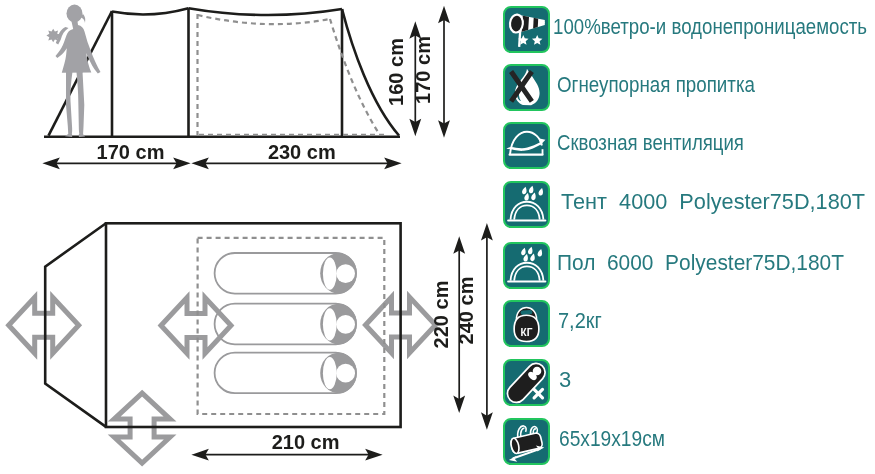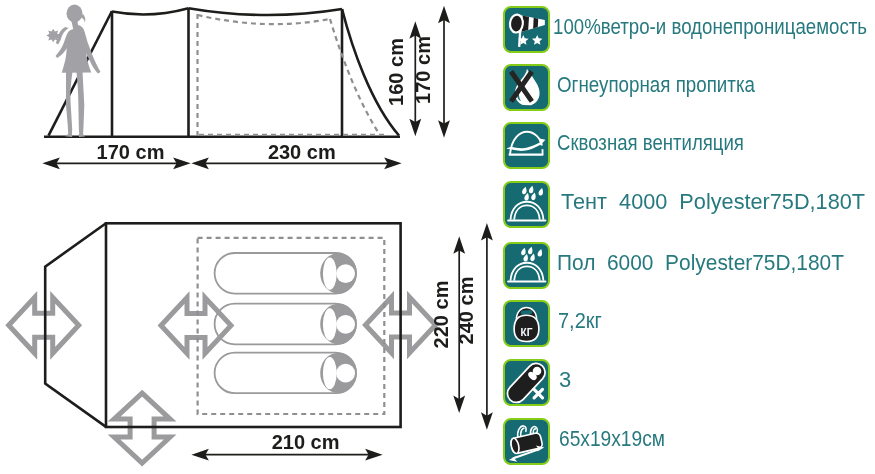--- a/index.html
+++ b/index.html
@@ -1,19 +1,19 @@
 <!DOCTYPE html>
 <html><head>
 <meta charset="utf-8">
 <style>
   html,body{margin:0;padding:0;}
   body{width:875px;height:474px;background:#fff;font-family:"Liberation Sans",sans-serif;overflow:hidden;position:relative;}
   #diag{position:absolute;left:0;top:0;}
   .row{position:absolute;left:503px;}
-  .ic{position:absolute;left:0;top:0;width:43px;height:43px;background:#156b71;border:2px solid #84cc16;border-radius:8px;}
+  .ic{position:absolute;left:0;top:0;width:43px;height:43px;background:#156b71;border:2px solid #22c55e;border-radius:8px;}
   .tx{position:absolute;white-space:nowrap;color:#26797e;font-size:22px;line-height:22px;transform-origin:left center;top:10px;}
 </style>
 </head>
 <body>
 <svg id="diag" width="875" height="474" viewBox="0 0 875 474">
 
   <g stroke="#1d1d1b" stroke-width="2.6" fill="none">
     <line x1="44" y1="136.8" x2="400" y2="136.8"></line>
     <line x1="48.5" y1="135.7" x2="112" y2="11"></line>
     <line x1="112" y1="11" x2="112" y2="136.8"></line>

